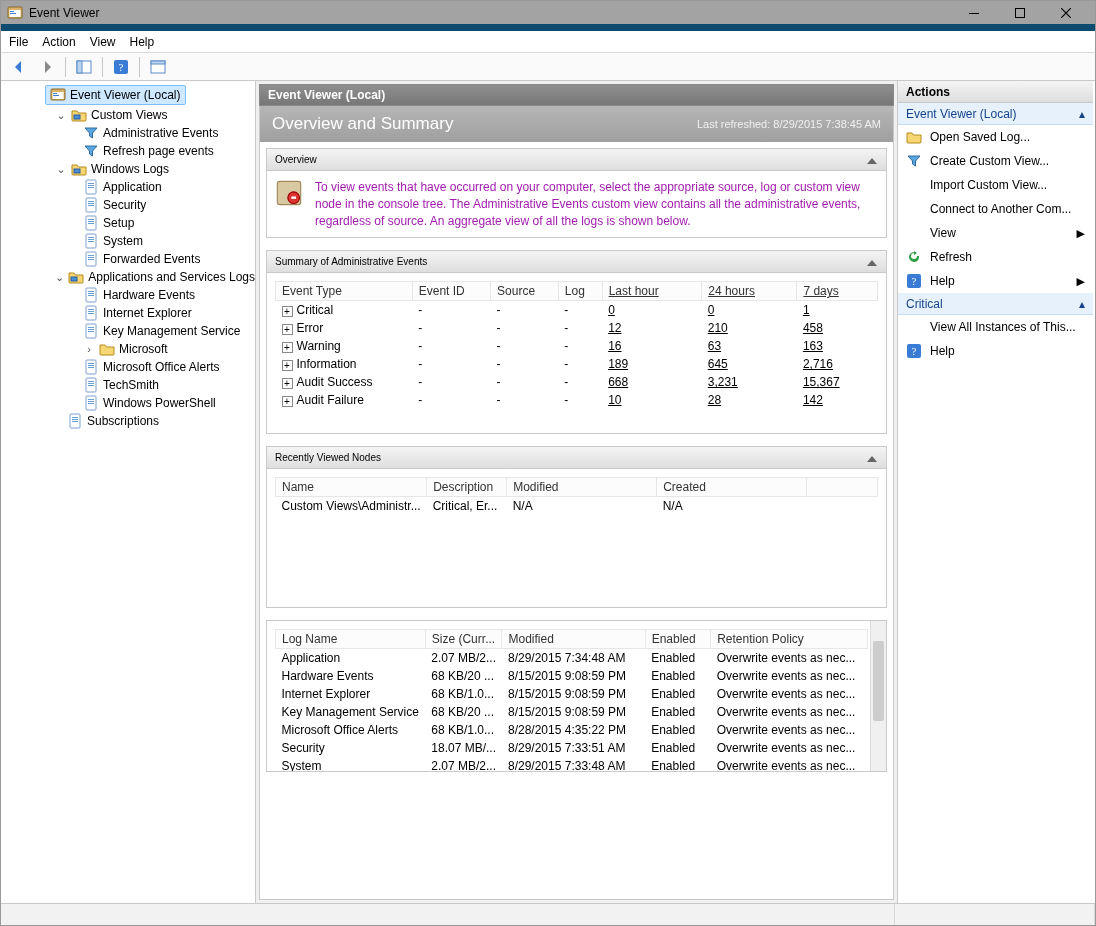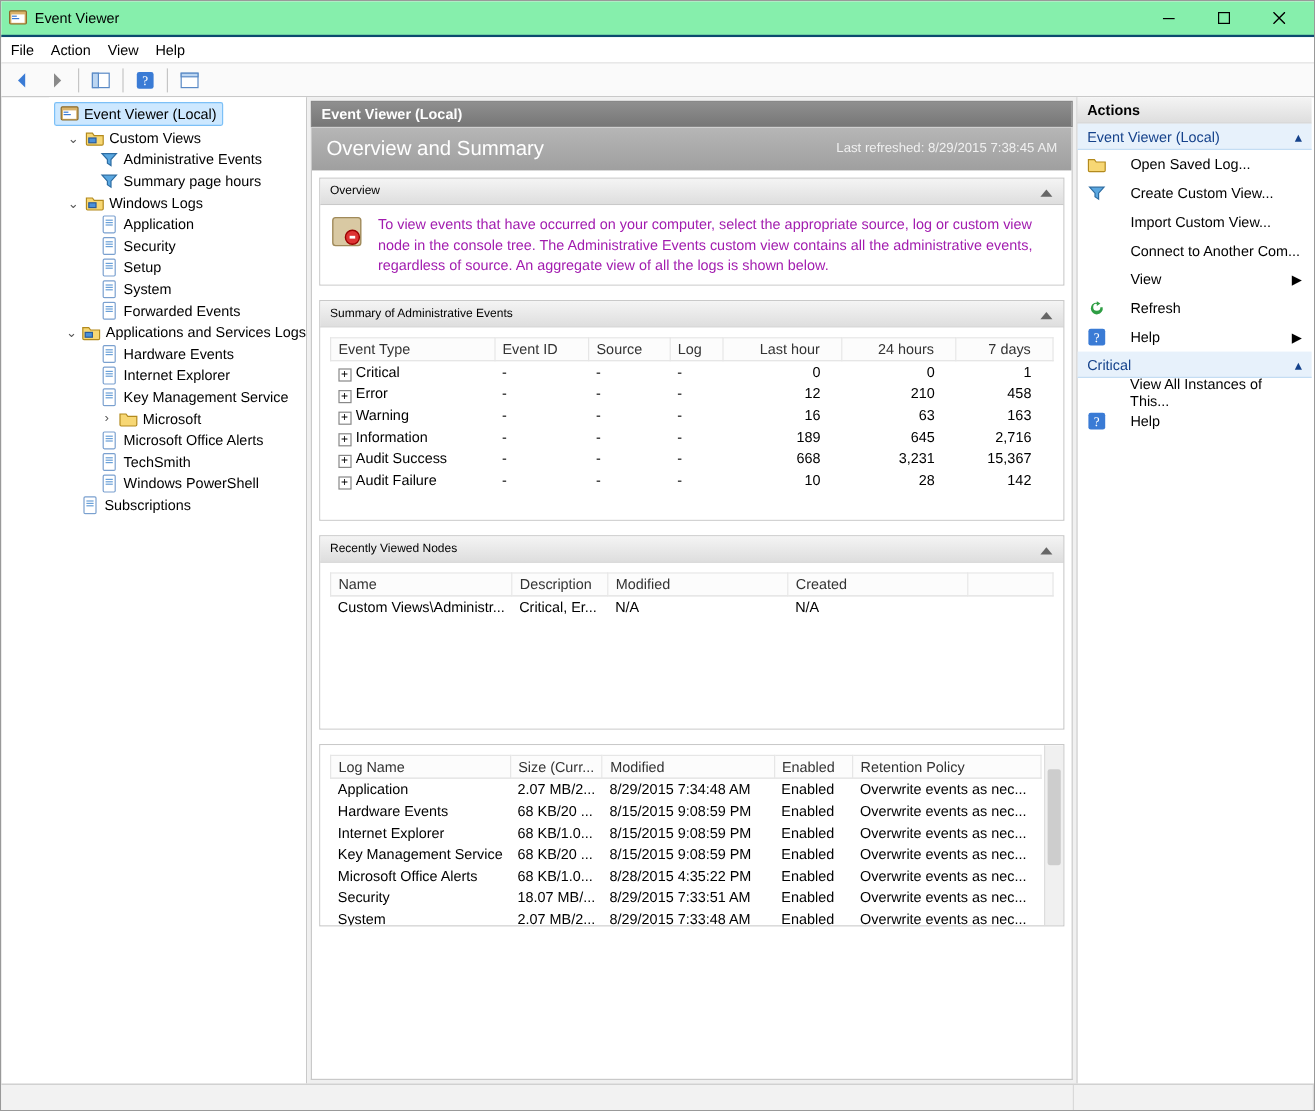--- a/index.html
+++ b/index.html
@@ -13,22 +13,22 @@
     overflow: hidden;
     display: flex;
     flex-direction: column;
     border: 1px solid #999;
   }
   .titlebar {
     height: 30px;
     display: flex;
     align-items: center;
     padding: 0 6px;
-    background: #86efac;
-    border-bottom: 2px solid #0c4a6e;
+    background: #a3a3a3;
+    border-bottom: 7px solid #0c4a6e;
   }
   .titlebar .app-icon { width:16px; height:16px; margin-right:6px; display:inline-block;}
   .titlebar .title { flex:1; font-size:12px; }
   .titlebar .winbtns { display:flex; gap:0; }
   .titlebar .winbtn { width:46px; height:28px; display:flex; align-items:center; justify-content:center; }
   .menubar {
     height:22px; display:flex; align-items:center; gap:14px; padding:0 8px;
     border-bottom:1px solid #d9d9d9;
     background:#fff;
   }
@@ -82,21 +82,21 @@
     height:22px; background:linear-gradient(#f4f4f4,#dedede);
     display:flex; align-items:center; justify-content:space-between;
     padding:0 8px; font-size:10px; border-bottom:1px solid #c9c9c9;
   }
   .group-body { padding:8px; background:#fff; font-size:12px; }
   .ov-text { display:flex; gap:12px; align-items:flex-start; color:#a21caf; }
   .ov-text .txt { line-height:1.4; }
   table { border-collapse:collapse; width:100%; font-size:12px; }
   th, td { text-align:left; padding:2px 6px; font-weight:normal; white-space:nowrap; }
   thead th { color:#333; border:1px solid #e6e6e6; background:#fcfcfc; }
-  .num { text-align:right; padding-right:18px; }
+  .num { padding-right:18px;text-decoration:underline; }
   .expand-box {
     width:11px; height:11px; border:1px solid #888; display:inline-flex;
     align-items:center; justify-content:center; font-size:10px; line-height:11px;
     margin-right:4px; background:#fff; position:relative; top:1px;
   }
   .collapse-caret {
     width:14px; height:14px; display:inline-block;
   }
   .right-pane {
     width:196px; border-left:1px solid #c9c9c9; background:#fff; display:flex; flex-direction:column;
@@ -105,21 +105,21 @@
   .right-header {
     height:22px; background:linear-gradient(#f4f4f4,#dedede); border-bottom:1px solid #c9c9c9;
     display:flex; align-items:center; padding:0 8px; font-weight:bold;
   }
   .act-section {
     background:#e7f1fb; border-bottom:1px solid #c4ddf3;
     height:22px; display:flex; align-items:center; padding:0 8px; color:#15428b;
     justify-content:space-between;
   }
   .act-item {
-    height:24px; display:flex; align-items:center; gap:20px; padding:0 8px;
+    height:24px; display:flex; align-items:center; gap:8px; padding:0 8px;
   }
   .act-item .arrow { margin-left:auto; font-size:11px; }
   .act-icon-slot { width:16px; display:flex; justify-content:center; }
   .statusbar {
     height:22px; border-top:1px solid #c9c9c9; background:#f2f2f2;
     display:flex;
   }
   .statusbar .seg { flex:1; border-right:1px solid #d9d9d9; }
   .scroll-wrap { position:relative; }
   .fake-scroll { position:absolute; right:0; top:0; bottom:0; width:16px;
@@ -283,21 +283,21 @@
               </svg>
             </span>
           <span class="label">Administrative Events</span>
         </div>
         <div class="treeitem">
           <span class="icon16">
               <svg class="svg-icon">
                 <use href="#ic-filter"></use>
               </svg>
             </span>
-          <span class="label">Summary page hours</span>
+          <span class="label">Refresh page events</span>
         </div>
       </div>
 
       <div class="treeitem">
         <span class="twisty">⌄</span>
         <span class="icon16">
             <svg class="svg-icon">
               <use href="#ic-folder-blue"></use>
             </svg>
           </span>

